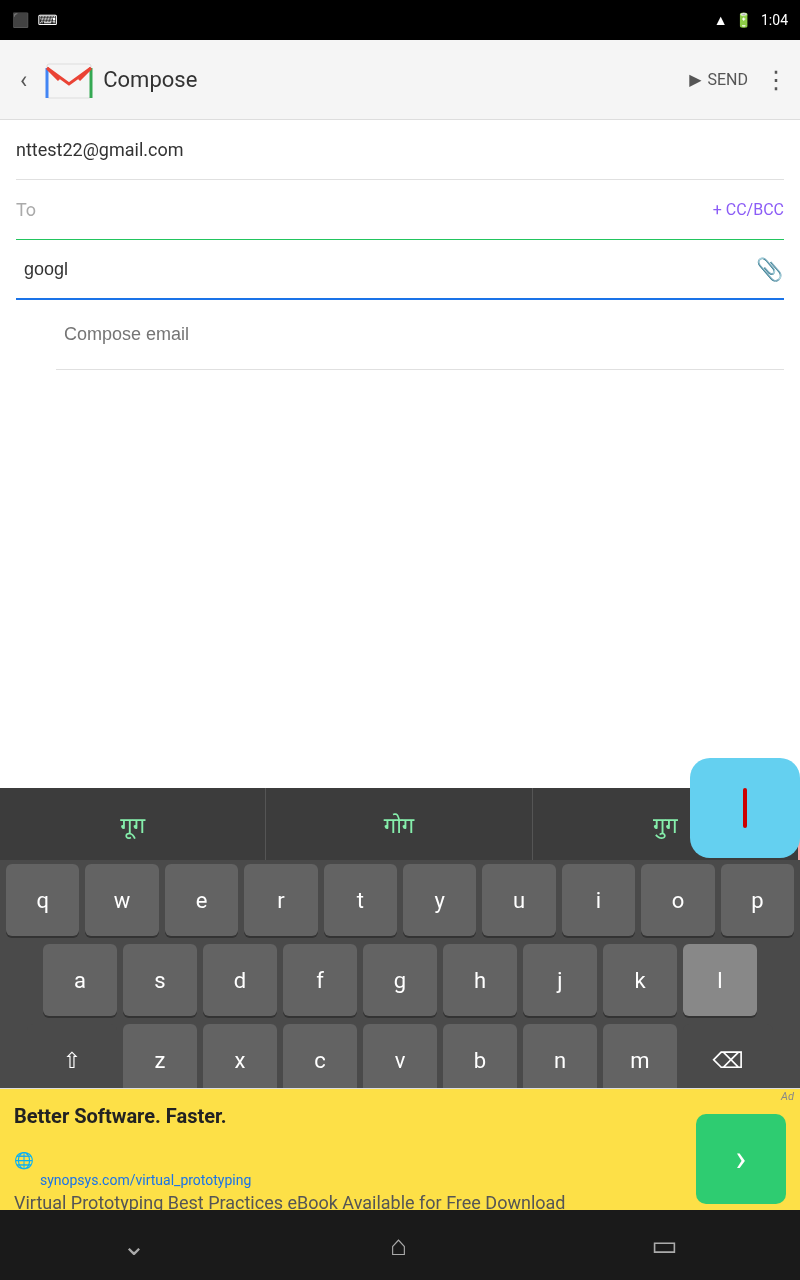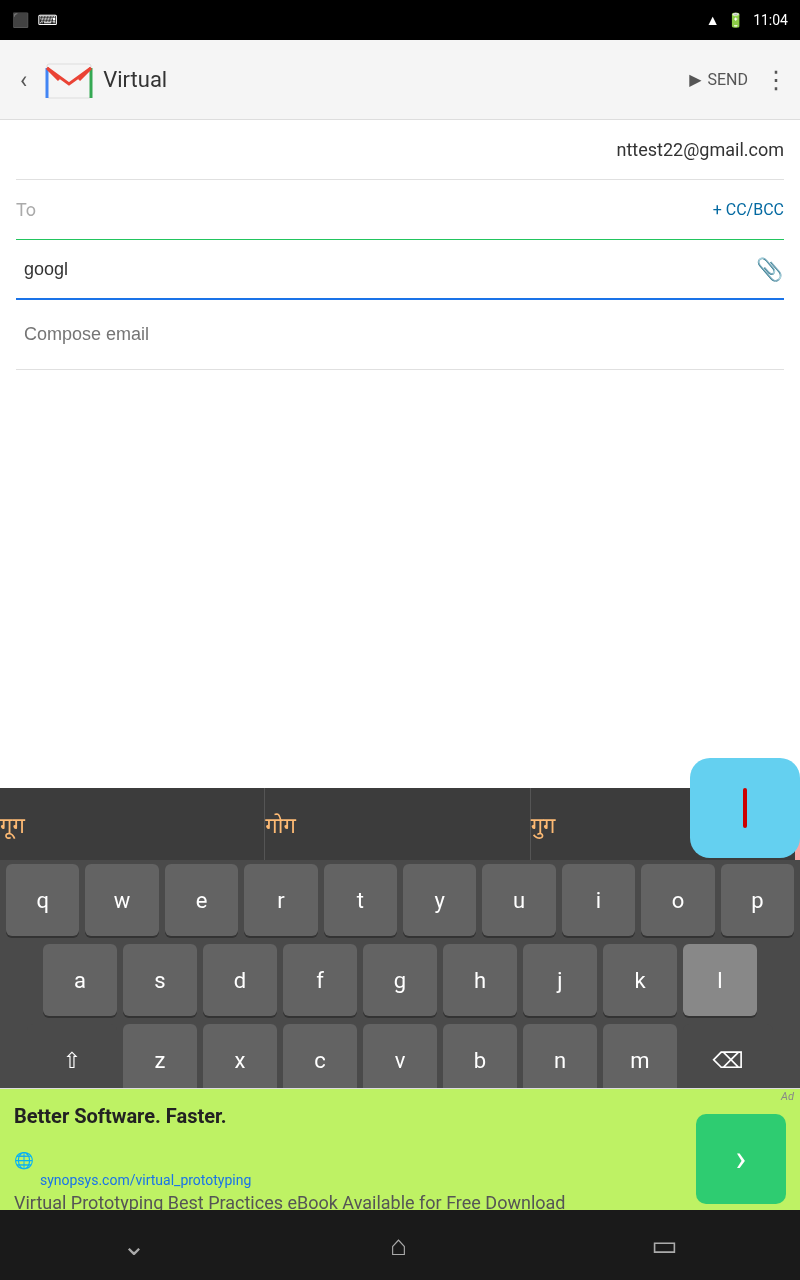--- a/index.html
+++ b/index.html
@@ -102,24 +102,23 @@
       padding: 4px 8px;
       border: none;
       outline: none;
       background: transparent;
     }
     .form-row-from {
       color: #333;
       font-size: 18px;
       padding: 16px 0;
       border-bottom: 1px solid #e0e0e0;
-      justify-content: flex-end;
     }
     .cc-bcc {
-      color: #0369a1;
+      color: #8b5cf6;
       font-size: 16px;
       cursor: pointer;
     }
 
     
     .subject-row {
       border-bottom: 2px solid #1a73e8 !important;
     }
     .subject-input {
       flex: 1;
@@ -131,39 +130,41 @@
       padding: 4px 8px;
     }
     .attach-icon {
       color: #aaa;
       font-size: 22px;
     }
 
     .compose-row {
       min-height: 70px;
       border-bottom: 1px solid #e0e0e0;
+      margin-left: 40px;
     }
 
     
     .suggestion-bar {
       width: 800px;
       height: 72px;
       background: #3c3c3c;
       display: flex;
       align-items: center;
       padding: 0;
       position: absolute;
       top: 788px;
       left: 0;
     }
     .suggestion-item {
       flex: 1;
       display: flex;
       align-items: center;
-      color: #fdba74;
+      justify-content: center;
+      color: #86efac;
       font-size: 22px;
       height: 100%;
       border-right: 1px solid #555;
       cursor: pointer;
     }
     .suggestion-item:last-child {
       border-right: none;
     }
     .cursor-line {
       width: 4px;
@@ -261,21 +262,21 @@
       cursor: pointer;
     }
 
     
     .ad-banner {
       position: absolute;
       top: 1088px;
       left: 0;
       width: 800px;
       height: 140px;
-      background: #bef264;
+      background: #fde047;
       display: flex;
       align-items: center;
       padding: 10px 14px;
       border-top: 1px solid #ddd;
     }
     .ad-content {
       flex: 1;
     }
     .ad-title {
       font-size: 20px;
@@ -325,38 +326,38 @@
 <body>
 
 <div class="status-bar">
   <div class="status-left">
     <span>⬛</span>
     <span>⌨</span>
   </div>
   <div class="status-right">
     <span>▲</span>
     <span>🔋</span>
-    <span>11:04</span>
+    <span>1:04</span>
   </div>
 </div>
 
 <div class="app-bar">
   <span class="app-bar-back">‹</span>
 
   <div class="app-bar-logo">
     <svg width="48" height="48" viewBox="0 0 48 48">
       <rect x="2" y="8" width="44" height="34" rx="2" fill="#f5f5f5" stroke="#ddd" stroke-width="1"></rect>
       <path d="M2 12 L24 28 L46 12" stroke="#ea4335" stroke-width="3" fill="none"></path>
       <path d="M2 12 L2 42" stroke="#4285f4" stroke-width="3" fill="none"></path>
       <path d="M46 12 L46 42" stroke="#34a853" stroke-width="3" fill="none"></path>
       <path d="M2 12 L14 24" stroke="#ea4335" stroke-width="3" fill="none"></path>
       <path d="M46 12 L34 24" stroke="#ea4335" stroke-width="3" fill="none"></path>
     </svg>
   </div>
-  <span class="app-bar-title">Virtual</span>
+  <span class="app-bar-title">Compose</span>
   <div class="app-bar-send">
     <span>▶</span>
     <span>SEND</span>
   </div>
   <span class="app-bar-more">⋮</span>
 </div>
 
 <div class="email-form">
   <div class="form-row form-row-from">
     <span>nttest22@gmail.com</span>
@@ -375,21 +376,21 @@
   </div>
 </div>
 
 <div class="suggestion-bar">
   <div class="suggestion-item">
     <span>गूग</span>
   </div>
   <div class="suggestion-item">
     <span>गोग</span>
   </div>
-  <div class="suggestion-item" style="border-right:5px solid #fca5a5;">
+  <div class="suggestion-item" style="border-right:2px solid #fca5a5;">
     <span>गुग</span>
   </div>
 
   <div style="position:absolute;right:0;top:-30px;width:110px;height:100px;background:#64d0f0;border-radius:20px;display:flex;align-items:center;justify-content:center;">
     <div class="cursor-line"></div>
   </div>
 </div>
 
 <div class="keyboard">
 

